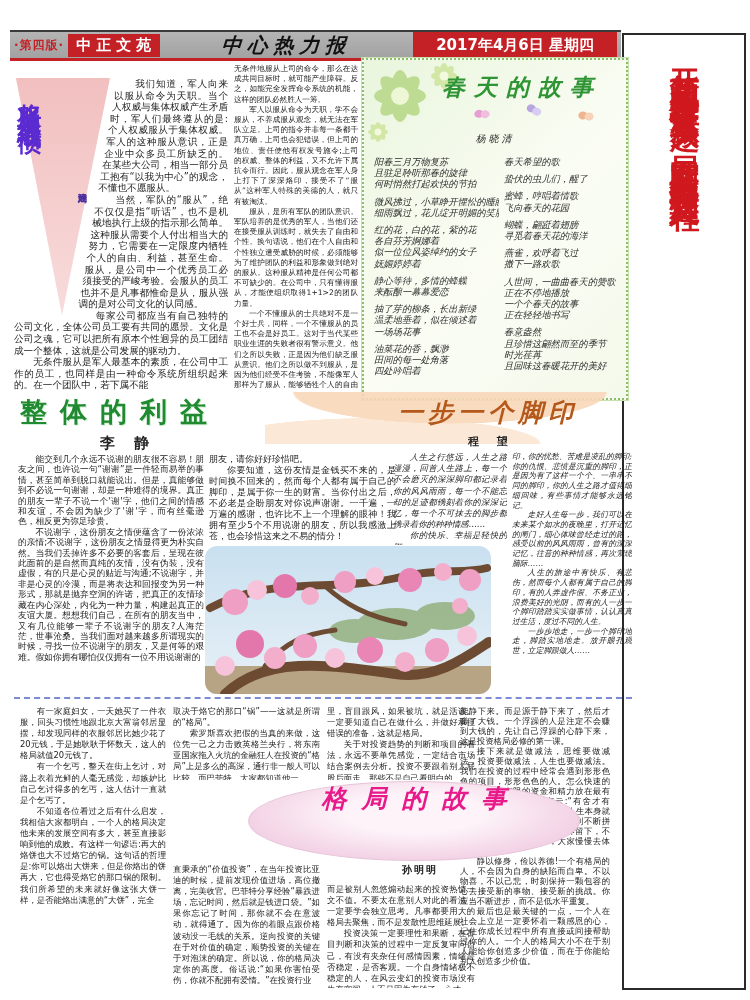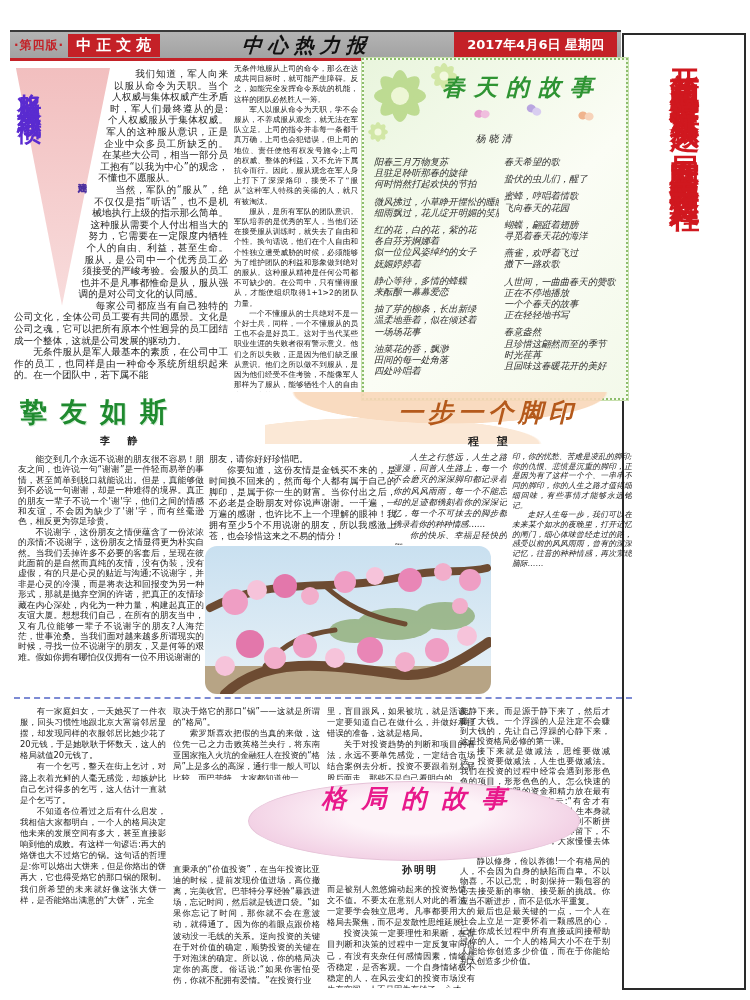--- a/index.html
+++ b/index.html
@@ -7,30 +7,30 @@
         font-family:"DejaVu Sans",sans-serif;color:#222;text-decoration:underline;}
   
   .header-bar{position:absolute;left:10px;top:30px;width:611px;height:31px;
     background:linear-gradient(#b4b4b4,#a2a2a2);border-top:2px solid #3a3a3a;border-bottom:3px solid #c42127;
     display:flex;align-items:center;box-sizing:border-box;padding:0 4px;}
   .edition{color:#c42127;font-weight:bold;font-size:12px;letter-spacing:1px;white-space:nowrap;}
   .section-tiles{background:#c42127;color:#fff;font-weight:bold;font-size:15px;letter-spacing:5px;
     padding:2px 4px 2px 8px;margin-left:4px;white-space:nowrap;font-family:"DejaVu Serif",serif;}
   .masthead{flex:1;text-align:center;font-family:"DejaVu Serif",serif;font-style:italic;
     font-weight:bold;font-size:20px;color:#111;letter-spacing:6px;transform:skewX(-4deg);}
-  .date-badge{background:#c42127;color:#fff;font-weight:bold;font-size:13px;padding:4px 13px;white-space:nowrap;}
+  .date-badge{background:#c42127;color:#fff;font-weight:bold;font-size:15px;padding:4px 23px;white-space:nowrap;}
   
   .banner{position:absolute;left:622px;top:33px;width:124px;height:957px;background:#fff;
     border:2px solid #2a2a2a;box-sizing:border-box;display:flex;justify-content:center;}
   .banner-text{writing-mode:vertical-rl;text-orientation:upright;height:100%;
     font-family:"DejaVu Serif",serif;font-weight:bold;font-size:30px;color:#d0181f;
     letter-spacing:4px;padding-top:10px;box-sizing:border-box;}
   .banner-gap{display:inline-block;width:1px;height:30px;}
   
-  .a1-col1{position:absolute;left:14px;top:68px;width:214px;height:328px;overflow:hidden;
+  .a1-col1{position:absolute;left:14px;top:78px;width:214px;height:328px;overflow:hidden;
     font-size:9.6px;line-height:11.6px;}
   .a1-col2{position:absolute;left:234px;top:64px;width:124px;height:328px;overflow:hidden;
     font-size:7.6px;line-height:10.2px;}
   .tri-float{float:left;width:96px;height:240px;shape-outside:polygon(0 0,100% 0,60% 100%,0 100%);
     margin-right:6px;position:relative;}
   .tri-bg{position:absolute;inset:0;background:linear-gradient(#f2bfbf,#f8dcdc);
     clip-path:polygon(2% 0,100% 0,50% 99%);}
   .tri-title{position:absolute;left:10px;top:6px;writing-mode:vertical-rl;text-orientation:upright;
     height:230px;font-family:"DejaVu Serif",serif;font-weight:bold;font-size:24px;color:#5a2bd0;
     letter-spacing:4px;}
@@ -52,21 +52,21 @@
   .poem-col p:empty{min-height:6px;}
   .corner-flowers{position:absolute;left:2px;top:2px;}
   .butterflies{position:absolute;left:110px;top:44px;width:150px;height:24px;}
   .bf{position:absolute;}
   
   .cols p{margin:0;text-indent:2em;text-align:justify;}
   .cont p:first-child{text-indent:0;}
   
   .friend-title{position:absolute;left:20px;top:394px;font-family:"DejaVu Serif",serif;font-weight:bold;
     font-size:27px;color:#1f8a2f;letter-spacing:13px;white-space:nowrap;text-shadow:1px 1px 0 #d5eed8;}
-  .friend-author{position:absolute;left:100px;top:434px;font-size:10px;font-weight:bold;letter-spacing:7px;}
+  .friend-author{position:absolute;left:100px;top:434px;font-size:15px;font-weight:bold;letter-spacing:7px;}
   .friend-col1{position:absolute;left:18px;top:454px;width:186px;height:240px;overflow:hidden;
     font-size:8.7px;line-height:10.4px;}
   .friend-col2{position:absolute;left:209px;top:454px;width:187px;height:88px;overflow:hidden;
     font-size:9px;line-height:11px;}
   
   .swoosh{position:absolute;left:265px;top:392px;width:370px;height:52px;
     background:radial-gradient(ellipse 70% 100% at 50% 0,#f9d8ba 0 60%,transparent 61%),
                radial-gradient(ellipse 80% 90% at 30% 100%,#fbe6d2 0 55%,transparent 56%);
     opacity:.9;}
   .footprint-title{position:absolute;left:398px;top:396px;font-family:"DejaVu Serif",serif;font-style:italic;
@@ -235,41 +235,43 @@
         <p>一个个春天的故事</p>
         <p>正在轻轻地书写</p>
         <p></p>
         <p>春意盎然</p>
         <p>且珍惜这翩然而至的季节</p>
         <p>时光荏苒</p>
         <p>且回味这春暖花开的美好</p>
       </div>
   </div>
 
-  <div class="friend-title">挚友如斯</div>
+  <div class="friend-title">整体的利益</div>
   <div class="friend-author">李 静</div>
   <div class="friend-col1 cols">
       <p>能交到几个永远不说谢的朋友很不容易！朋友之间，也许说一句“谢谢”是一件轻而易举的事情，甚至简单到脱口就能说出。但是，真能够做到不必说一句谢谢，却是一种难得的境界。真正的朋友一辈子不说一个'谢'字，他们之间的情感和友谊，不会因为缺少了'谢'字，而有丝毫逊色，相反更为弥足珍贵。</p>
       <p>不说谢字，这份朋友之情便蕴含了一份浓浓的亲情;不说谢字，这份朋友之情显得更为朴实自然。当我们丢掉许多不必要的客套后，呈现在彼此面前的是自然而真纯的友情，没有伪装，没有虚假，有的只是心灵的贴近与沟通;不说谢字，并非是心灵的冷漠，而是将表达和回报变为另一种形式，那就是抛弃空洞的许诺，把真正的友情珍藏在内心深处，内化为一种力量，构建起真正的友谊大厦。想想我们自己，在所有的朋友当中，又有几位能够一辈子不说谢字的朋友?人海茫茫，世事沧桑。当我们面对越来越多所谓现实的时候，寻找一位不说谢字的朋友，又是何等的艰难。假如你拥有哪怕仅仅拥有一位不用说谢谢的</p>
     </div>
   <div class="friend-col2 cols cont">
       <p>朋友，请你好好珍惜吧。</p>
       <p>你要知道，这份友情是金钱买不来的，是时间换不回来的，然而每个人都有属于自己的脚印，是属于你一生的财富。当你付出之后，不必老是企盼朋友对你说声谢谢。一千遍，一万遍的感谢，也许比不上一个理解的眼神！我拥有至少5个不用说谢的朋友，所以我感激上苍，也会珍惜这来之不易的情分！</p>
     </div>
 
   <div class="swoosh"></div>
   <div class="footprint-title">一步一个脚印</div>
   <div class="footprint-author">程 望</div>
   <div class="fp-col fp-col1 cols">
       <p>人生之行悠远，人生之路漫漫，回首人生路上，每一个不会磨灭的深深脚印都记录着你的风风雨雨，每一个不能忘却的足迹都镌刻着你的深深记忆，每一个不可抹去的脚步都镌录着你的种种情感……</p>
       <p>你的快乐、幸福是轻快的脚</p>
     </div>
   <div class="fp-col fp-col2 cols cont">
       <p>印，你的忧愁、苦难是凌乱的脚印;你的仇恨、悲愤是沉重的脚印，正是因为有了这样一个个、一串串不同的脚印，你的人生之路才值得细细回味，有些事情才能够永远铭记。</p>
       <p>走好人生每一步，我们可以在未来某个如水的夜晚里，打开记忆的闸门，细心体味曾经走过的路，感受以前的风风雨雨，曾有的深深记忆，往昔的种种情感，再次萦绕脑际……</p>
+      <p>人生的旅途中有快乐、有悲伤，然而每个人都有属于自己的脚印，有的人弄虚作假、不务正业，浪费美好的光阴，而有的人一步一个脚印踏踏实实做事情，认认真真过生活，度过不同的人生。</p>
+      <p>一步步地走，一步一个脚印地走，脚踏实地地走。放开眼孔观世，立定脚跟做人……</p>
     </div>
 
   <div class="photo">
     <svg width="286" height="148" viewBox="0 0 286 148">
       <defs>
         <linearGradient id="sky" x1="0" y1="0" x2="0" y2="1">
           <stop offset="0" stop-color="#c9e0f0"></stop>
             <stop offset="1" stop-color="#e8f1f7"></stop>
         </linearGradient>
       </defs>

